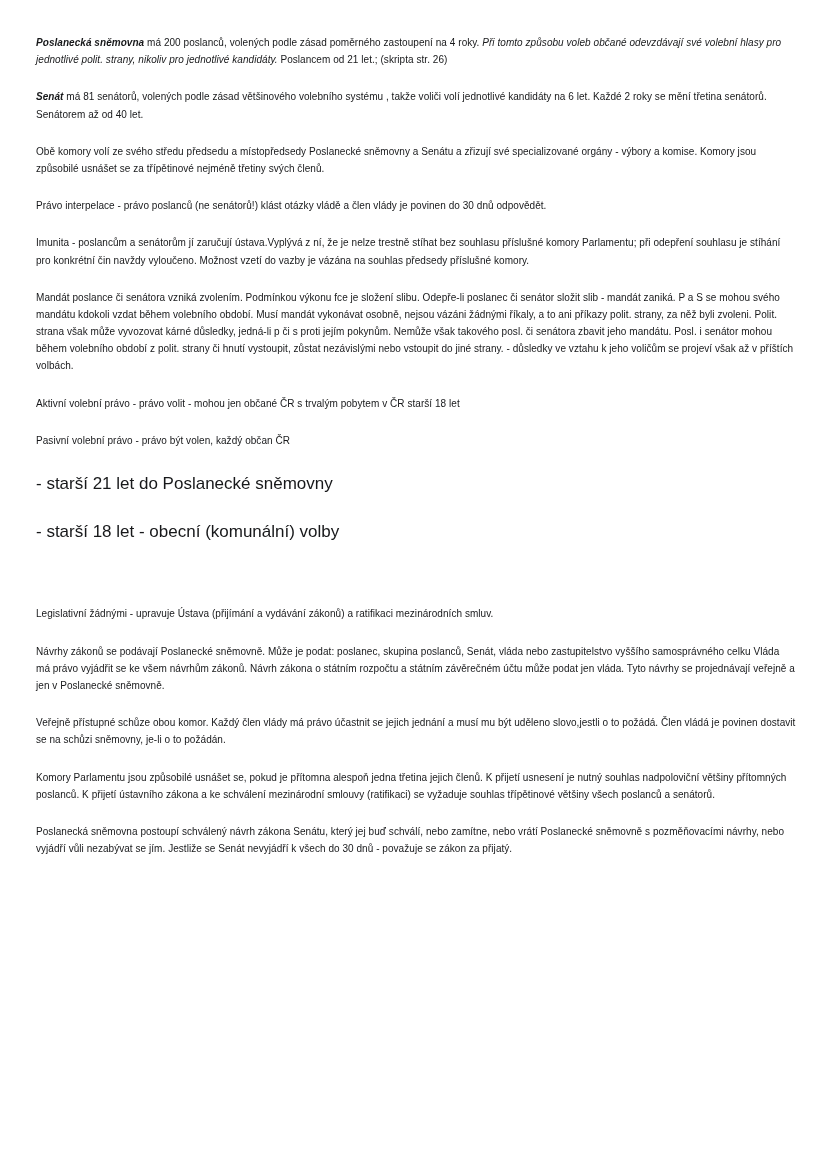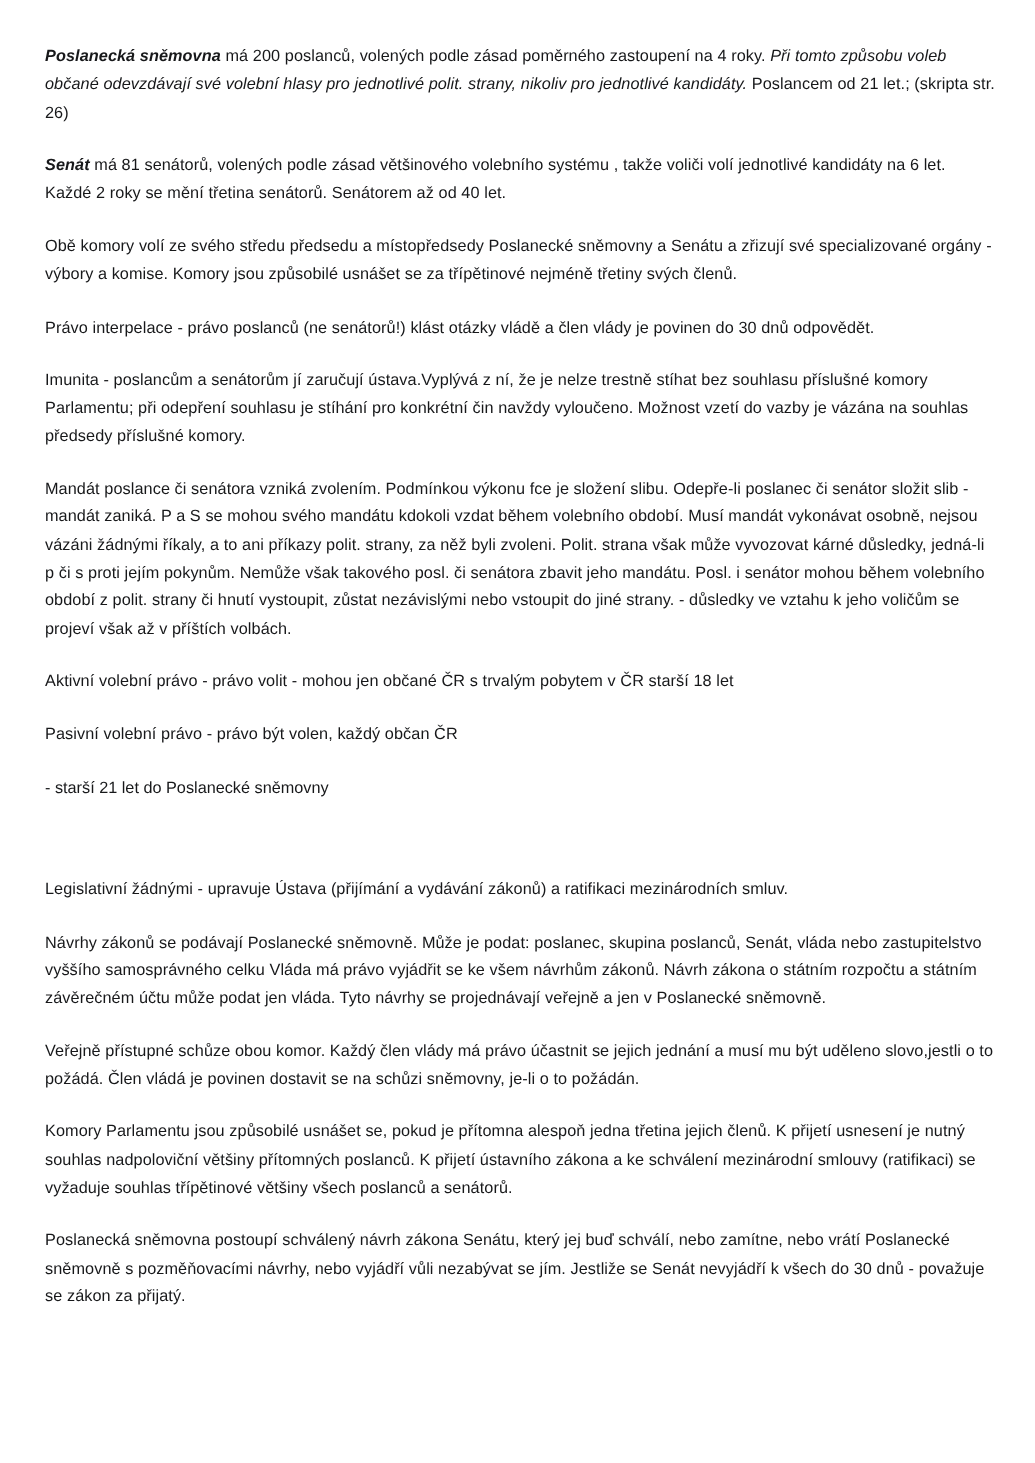--- a/index.html
+++ b/index.html
@@ -21,42 +21,42 @@
     height: 1170px;
     padding: 34px 32px 20px 36px;
     background: #ffffff;
     overflow: hidden;
   }
   .doc-body {
     width: 760px;
   }
   p.para {
     margin: 0 0 20px 0;
-    font-size: 13px;
+    font-size: 10px;
     line-height: 1.72;
     text-align: left;
     color: #17181a;
     letter-spacing: 0.005em;
   }
   p.para:last-child {
     margin-bottom: 0;
   }
   b, strong, .b {
     font-weight: 400;
   }
   i, em, .i {
     font-style: italic;
   }
   .bi {
     font-weight: 700;
     font-style: italic;
   }
   .list-line {
     margin: 0 0 19px 0;
-    font-size: 13px;
+    font-size: 17px;
     line-height: 1.72;
     color: #17181a;
   }
   .section-gap {
     height: 40px;
   }
 </style>
 </head>
 <body>
 
@@ -73,20 +73,21 @@
 
     <p class="para"><span class="b">Imunita -</span><span> poslancům a senátorům jí zaručují ústava.Vyplývá z ní, že je nelze trestně stíhat bez souhlasu příslušné komory Parlamentu; při odepření souhlasu je stíhání pro konkrétní čin navždy vyloučeno. Možnost vzetí do vazby je vázána na souhlas předsedy příslušné komory.</span></p>
 
     <p class="para"><span class="b">Mandát</span><span> poslance či senátora vzniká zvolením. Podmínkou výkonu fce je složení slibu. Odepře-li poslanec či senátor složit slib - mandát zaniká. P a S se mohou svého mandátu kdokoli vzdat během volebního období. Musí mandát vykonávat osobně, nejsou vázáni žádnými říkaly, a to ani příkazy polit. strany, za něž byli zvoleni. Polit. strana však může vyvozovat kárné důsledky, jedná-li p či s proti jejím pokynům. Nemůže však takového posl. či senátora zbavit jeho mandátu. Posl. i senátor mohou během volebního období z polit. strany či hnutí vystoupit, zůstat nezávislými nebo vstoupit do jiné strany. - důsledky ve vztahu k jeho voličům se projeví však až v příštích volbách.</span></p>
 
     <p class="para"><span class="b">Aktivní volební právo -</span><span> právo volit - mohou jen občané ČR s trvalým pobytem v ČR starší 18 let</span></p>
 
     <p class="para"><span class="b">Pasivní volební právo -</span><span> právo být volen, každý občan ČR</span></p>
 
     <p class="list-line">- starší 21 let do Poslanecké sněmovny</p>
+    <p class="list-line">- starší 18 let - obecní (komunální) volby</p>
 
     <div class="section-gap"></div>
 
     <p class="para"><span class="b">Legislativní žádnými -</span><span> upravuje Ústava (přijímání a vydávání zákonů) a ratifikaci mezinárodních smluv.</span></p>
 
     <p class="para">Návrhy zákonů se podávají Poslanecké sněmovně. Může je podat: poslanec, skupina poslanců, Senát, vláda nebo zastupitelstvo vyššího samosprávného celku Vláda má právo vyjádřit se ke všem návrhům zákonů. Návrh zákona o státním rozpočtu a státním závěrečném účtu může podat jen vláda. Tyto návrhy se projednávají veřejně a jen v Poslanecké sněmovně.</p>
 
 
     <p class="para">Veřejně přístupné schůze obou komor. Každý člen vlády má právo účastnit se jejich jednání a musí mu být uděleno slovo,jestli o to požádá. Člen vládá je povinen dostavit se na schůzi sněmovny, je-li o to požádán.</p>
 

